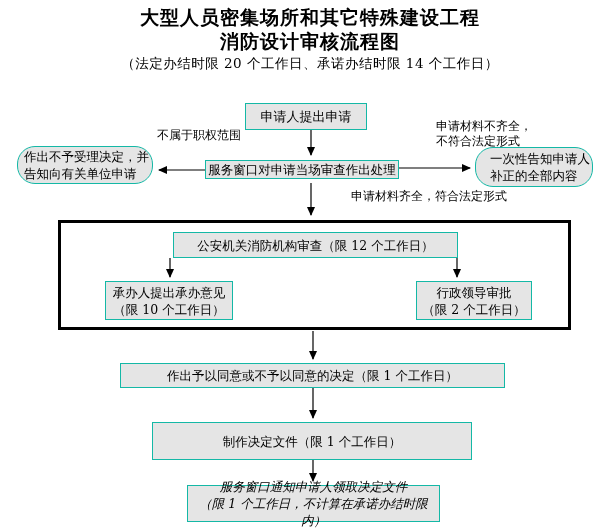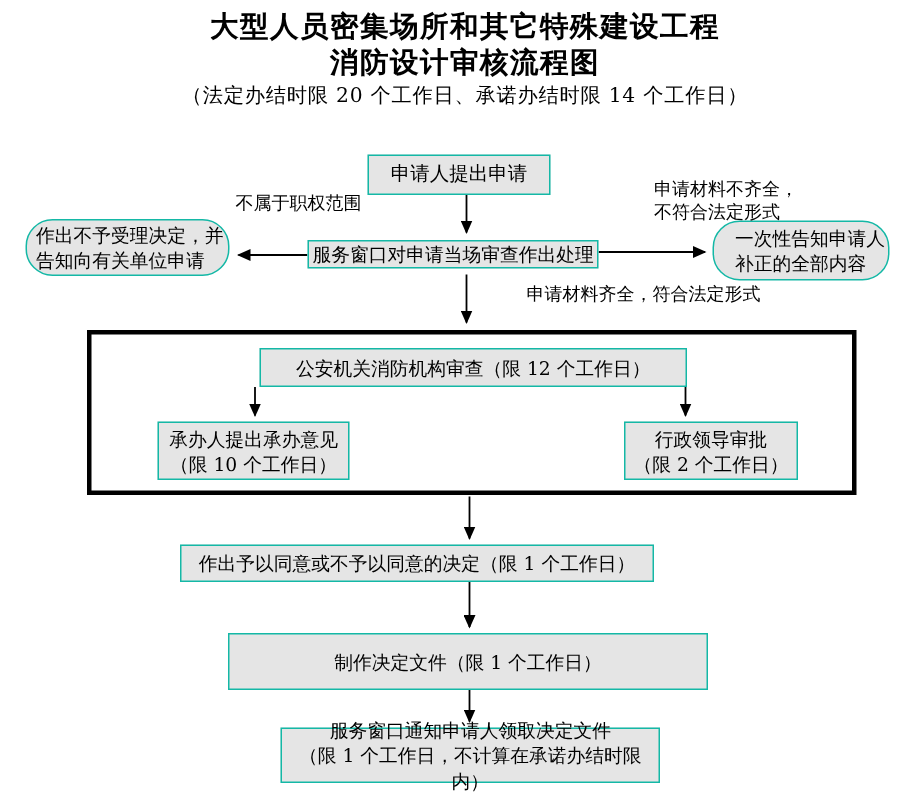--- a/index.html
+++ b/index.html
@@ -119,20 +119,20 @@
   <div class="group-box" style="left:58px; top:220px; width:513px; height:110px;"></div>
 
   <div class="node" style="left:173px; top:232px; width:285px; height:26px;">公安机关消防机构审查（限 12 个工作日）</div>
 
   <div class="node" style="left:105px; top:281px; width:128px; height:39px;">承办人提出承办意见
 （限 10 个工作日）</div>
 
   <div class="node" style="left:416px; top:281px; width:116px; height:39px;">行政领导审批
 （限 2 个工作日）</div>
 
-  <div class="node" style="left:120px; top:363px; width:316px; height:25px;">作出予以同意或不予以同意的决定（限 1 个工作日）</div>
+  <div class="node" style="left:120px; top:363px; width:385px; height:25px;">作出予以同意或不予以同意的决定（限 1 个工作日）</div>
 
   <div class="node" style="left:152px; top:422px; width:320px; height:38px;">制作决定文件（限 1 个工作日）</div>
 
-  <div class="node" style="left:187px; top:485px; width:253px; height:37px;">服务窗口通知申请人领取决定文件
+  <div class="node" style="left:187px; top:485px; width:253px; height:37px;font-style:italic;">服务窗口通知申请人领取决定文件
 （限 1 个工作日，不计算在承诺办结时限内）</div>
 
 </div>
 
 </body></html>

